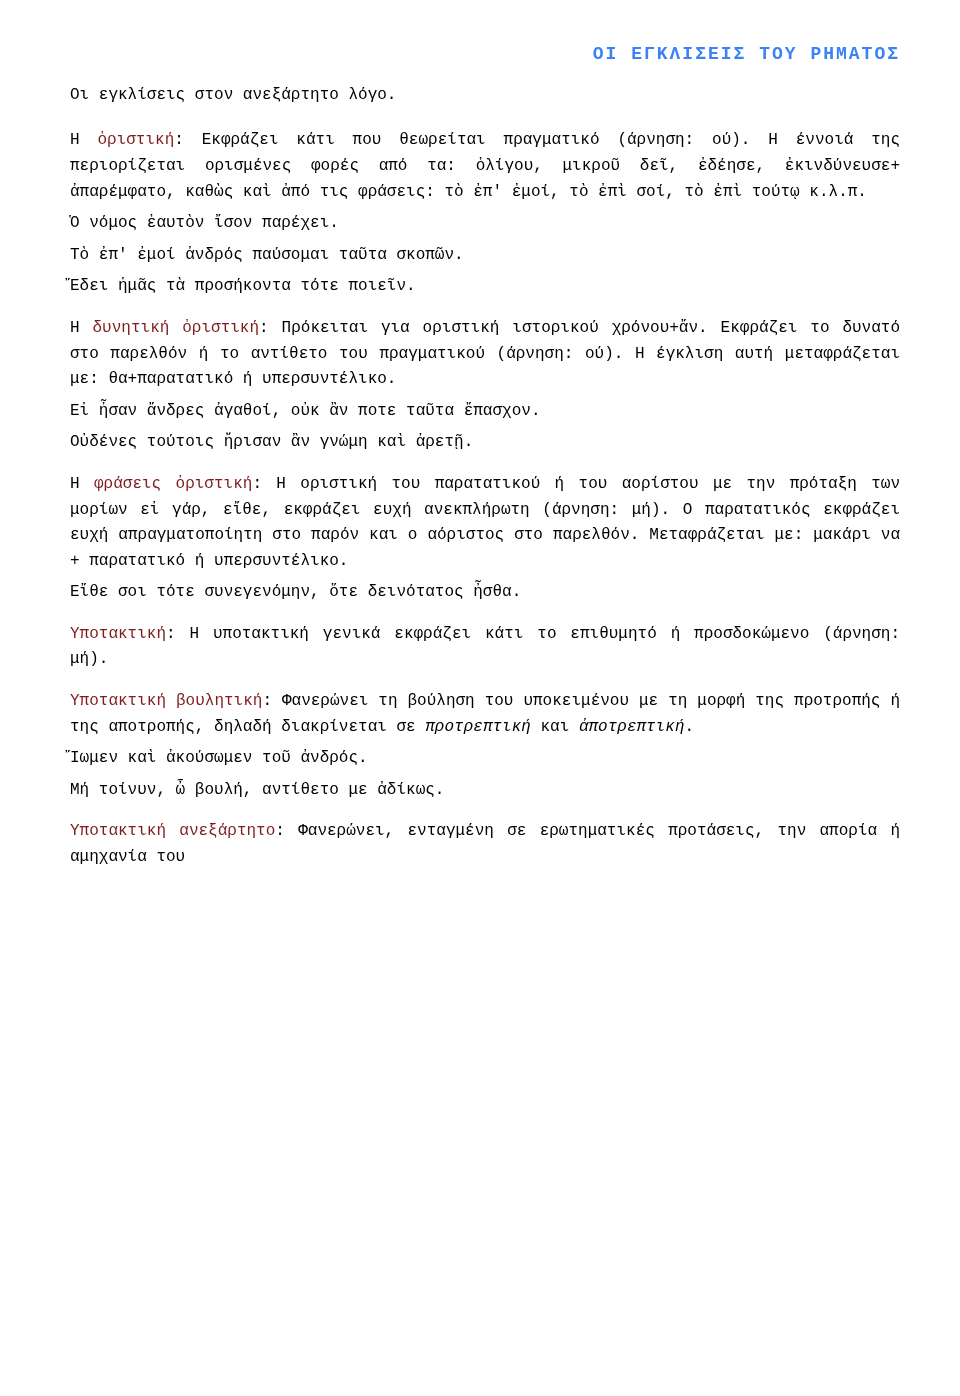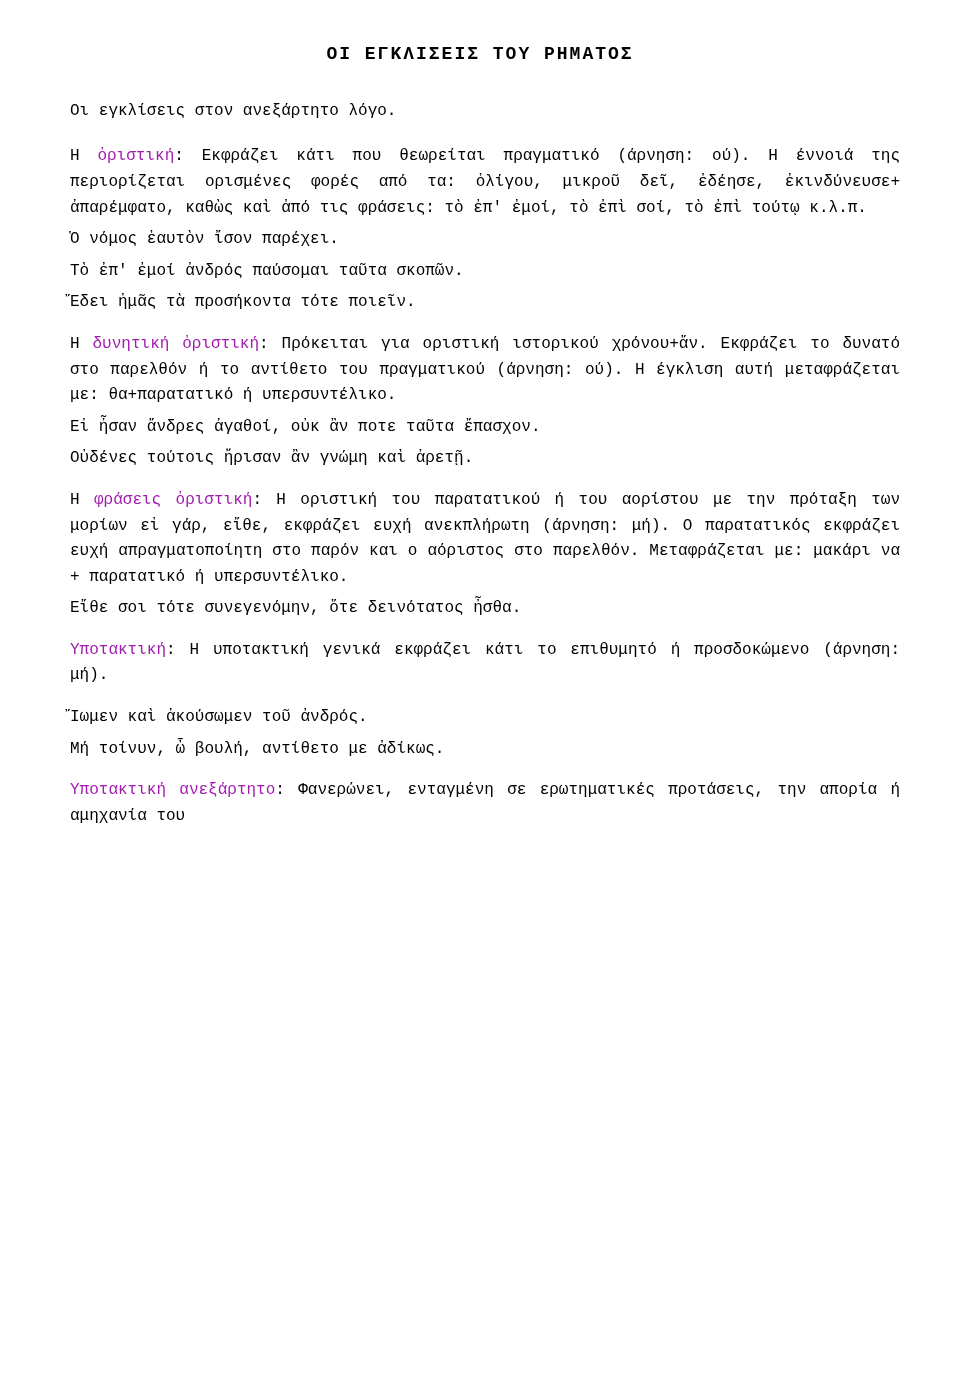--- a/index.html
+++ b/index.html
@@ -13,36 +13,36 @@
       font-family: 'Courier New', Courier, monospace;
       font-size: 16px;
       line-height: 1.6;
       color: #000;
       width: 960px;
       min-height: 1396px;
       padding: 40px 60px;
     }
 
     .page-title {
-      text-align: center;
+      text-align: right;
       font-weight: bold;
       font-size: 18px;
       letter-spacing: 2px;
-      color: #000000;
-      margin-bottom: 30px;
+      color: #3b82f6;
+      margin-bottom: 14px;
       text-transform: uppercase;
     }
 
     .section {
       margin-bottom: 20px;
       text-align: justify;
     }
 
     .highlight {
-      color: #a21caf;
+      color: #7f1d1d;
       font-style: normal;
     }
 
     .italic {
       font-style: italic;
     }
 
     .indent {
       text-indent: 2em;
     }
@@ -100,20 +100,25 @@
 
   <div class="section sub-section">
     <p>
       <span class="indent">
         <span class="highlight">Υποτακτική</span>: Η υποτακτική γενικά εκφράζει κάτι το επιθυμητό ή προσδοκώμενο (άρνηση: μή).
       </span>
     </p>
   </div>
 
   <div class="section sub-section">
+    <p>
+      <span class="indent">
+        <span class="highlight">Υποτακτική</span> <span class="highlight">βουλητική</span>: Φανερώνει τη βούληση του υποκειμένου με τη μορφή της προτροπής ή της αποτροπής, δηλαδή διακρίνεται σε <span class="italic">προτρεπτική</span> και <span class="italic">ἀποτρεπτική</span>.
+      </span>
+    </p>
     <p>Ἴωμεν καὶ ἀκούσωμεν τοῦ ἀνδρός.</p>
     <p>Μή τοίνυν, ὦ βουλή, αντίθετο με ἀδίκως.</p>
   </div>
 
   <div class="section sub-section">
     <p>
       <span class="indent">
         <span class="highlight">Υποτακτική</span> <span class="highlight">ανεξάρτητο</span>: Φανερώνει, ενταγμένη σε ερωτηματικές προτάσεις, την απορία ή αμηχανία του
       </span>
     </p>

